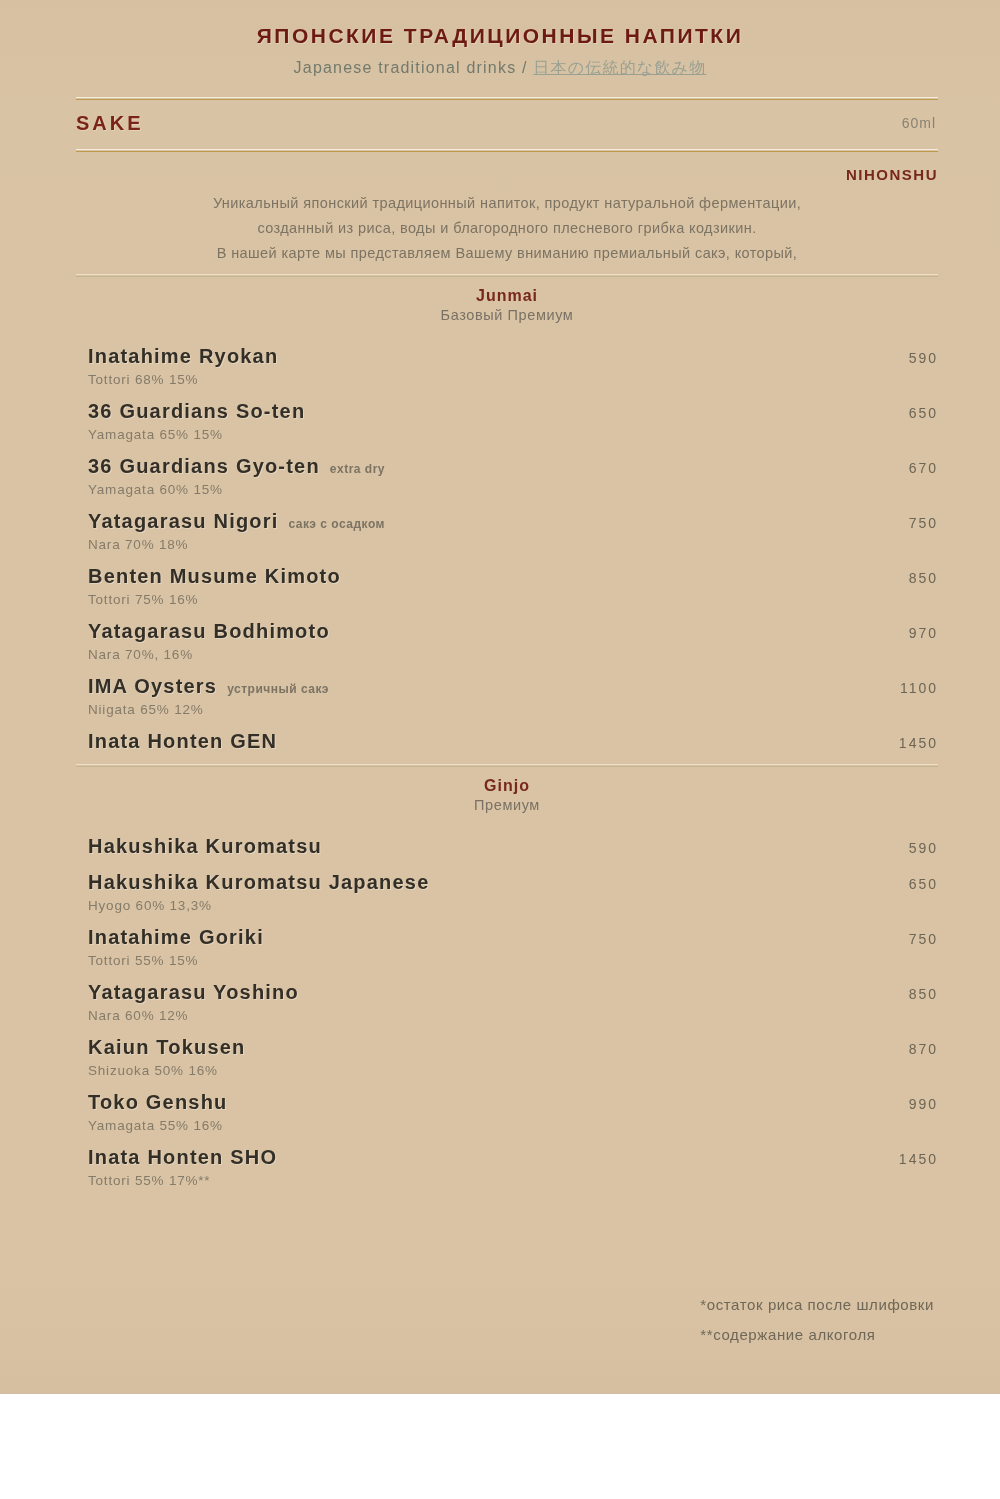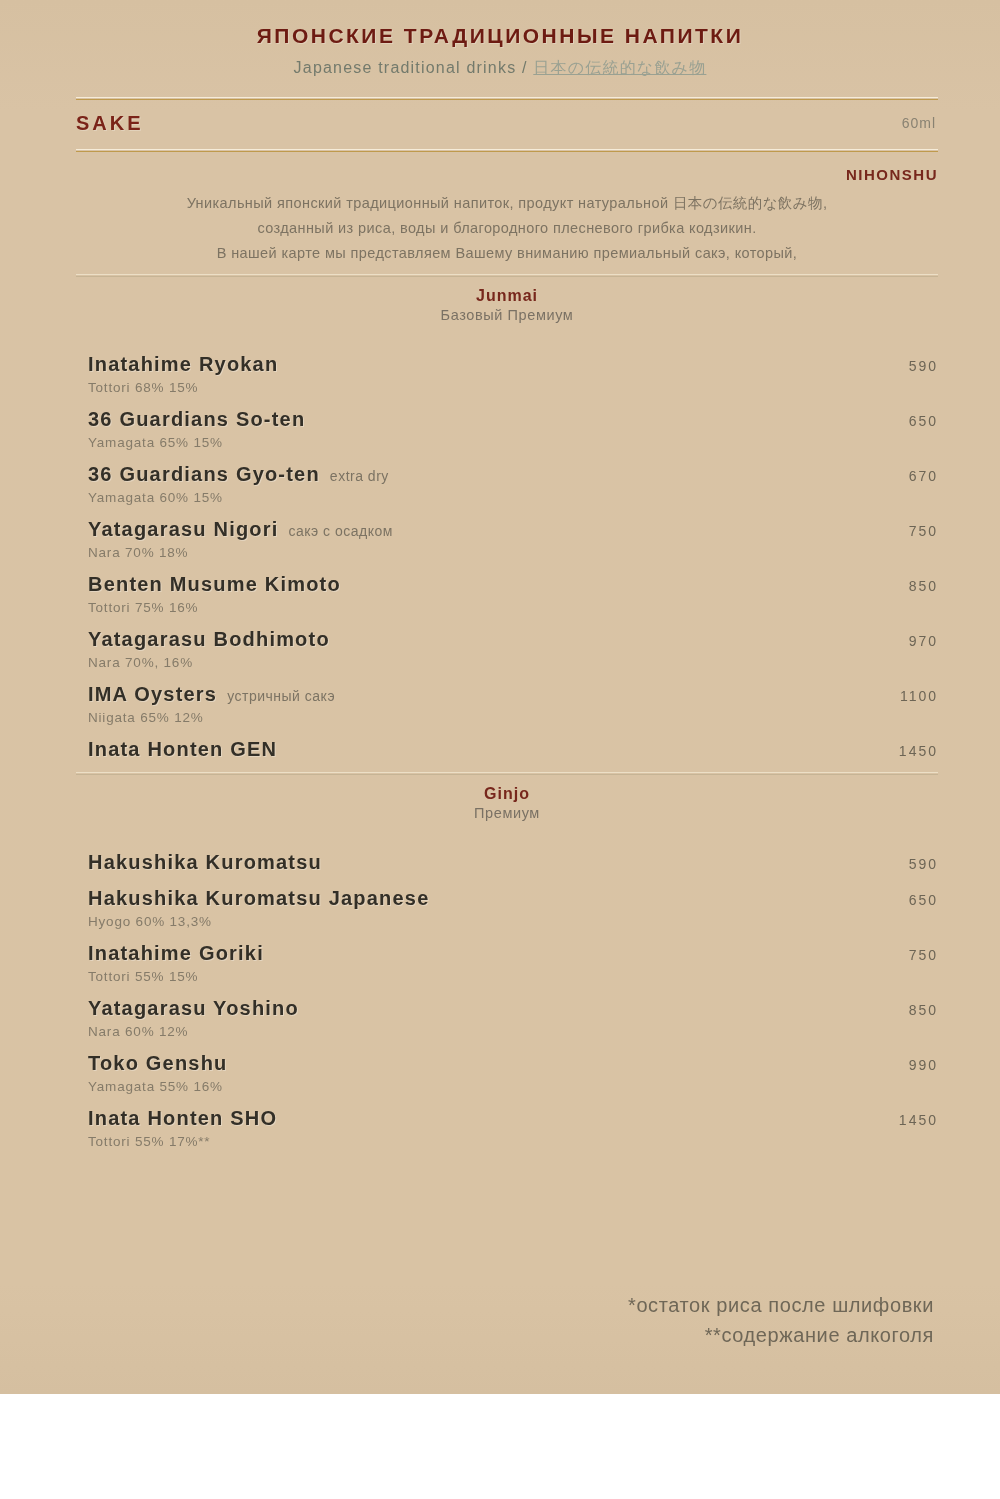--- a/index.html
+++ b/index.html
@@ -55,40 +55,40 @@
   }
 
   .sec-name{
     margin-top:10px;text-align:center;
     font-size:16px;font-weight:bold;letter-spacing:1px;color:#77271c;
   }
   .sec-sub{
     text-align:center;margin-top:2px;
     font-size:14.5px;letter-spacing:0.6px;color:#7a7164;
   }
-  .items{margin-top:28px;}
+  .items{margin-top:20px;}
 
   .item{margin-bottom:10px;padding-left:12px;}
   .item .row{display:flex;align-items:baseline;}
   .iname{
     font-size:20px;line-height:26px;letter-spacing:1.2px;
     color:#332f27;font-weight:bold;
     text-shadow:1px 1px 0 rgba(255,255,255,0.3);
   }
-  .inote{font-size:14px;color:#7c7363;letter-spacing:0.5px;margin-left:10px;font-weight:normal;}
+  .inote{font-size:12px;color:#7c7363;letter-spacing:0.5px;margin-left:10px;font-weight:bold;}
   .price{
     margin-left:auto;font-size:14px;letter-spacing:2px;color:#6d6555;
   }
   .details{
     margin-top:2px;font-size:13.5px;line-height:17px;letter-spacing:0.8px;color:#857b69;
   }
 
   .footnotes{
-    position:absolute;right:66px;bottom:44px;text-align:right;
-    font-size:20px;line-height:30px;letter-spacing:0.6px;color:#6f6757;margin-top:16px;
+    position:absolute;right:66px;bottom:44px;
+    font-size:15px;line-height:30px;letter-spacing:0.6px;color:#6f6757;margin-top:16px;
   }
 </style>
 </head>
 <body>
 
 <div class="page">
 
   <h1 class="title">ЯПОНСКИЕ ТРАДИЦИОННЫЕ НАПИТКИ</h1>
   <div class="subtitle">
     <span>Japanese traditional drinks / </span><span class="jp">日本の伝統的な飲み物</span>
@@ -99,21 +99,21 @@
 
     <div class="sake-row">
       <h2>SAKE</h2>
       <div class="volume">60ml</div>
     </div>
 
     <div class="rule rule2"></div>
 
     <div class="nihonshu-title">NIHONSHU</div>
     <div class="nihonshu-text">
-      <div>Уникальный японский традиционный напиток, продукт натуральной 日本の伝統的な飲み物,</div>
+      <div>Уникальный японский традиционный напиток, продукт натуральной ферментации,</div>
       <div>созданный из риса, воды и благородного плесневого грибка кодзикин.</div>
       <div>В нашей карте мы представляем Вашему вниманию премиальный сакэ, который,</div>
     </div>
 
     <div class="rule soft rule3" style="margin-top:8px;"></div>
 
     <section>
       <div class="sec-name">Junmai</div>
       <div class="sec-sub">Базовый Премиум</div>
       <div class="items">
@@ -224,20 +224,28 @@
 
   <div class="item">
     <div class="row">
       <span class="iname">Yatagarasu Yoshino</span>
 
       <span class="price">850</span>
     </div>
     <div class="details">Nara 60% 12%</div>
   </div>
 
+  <div class="item">
+    <div class="row">
+      <span class="iname">Kaiun Tokusen</span>
+
+      <span class="price">870</span>
+    </div>
+    <div class="details">Shizuoka 50% 16%</div>
+  </div>
 
   <div class="item">
     <div class="row">
       <span class="iname">Toko Genshu</span>
 
       <span class="price">990</span>
     </div>
     <div class="details">Yamagata 55% 16%</div>
   </div>
 

